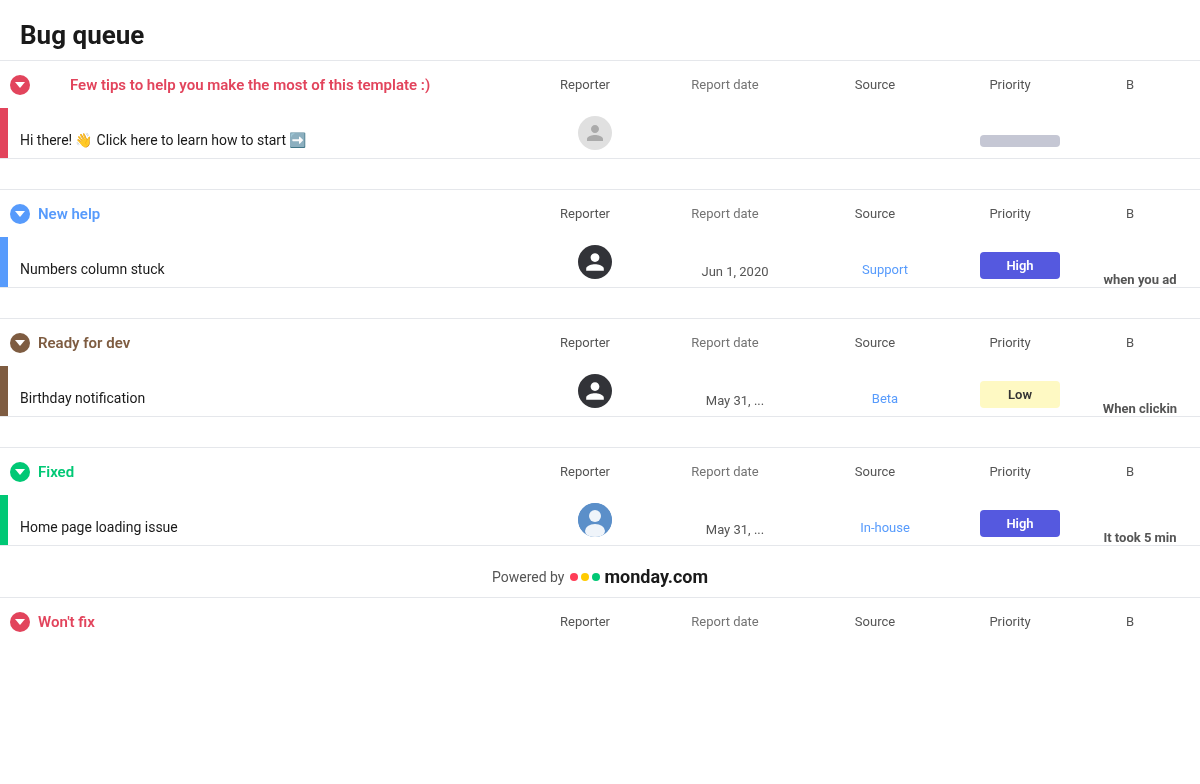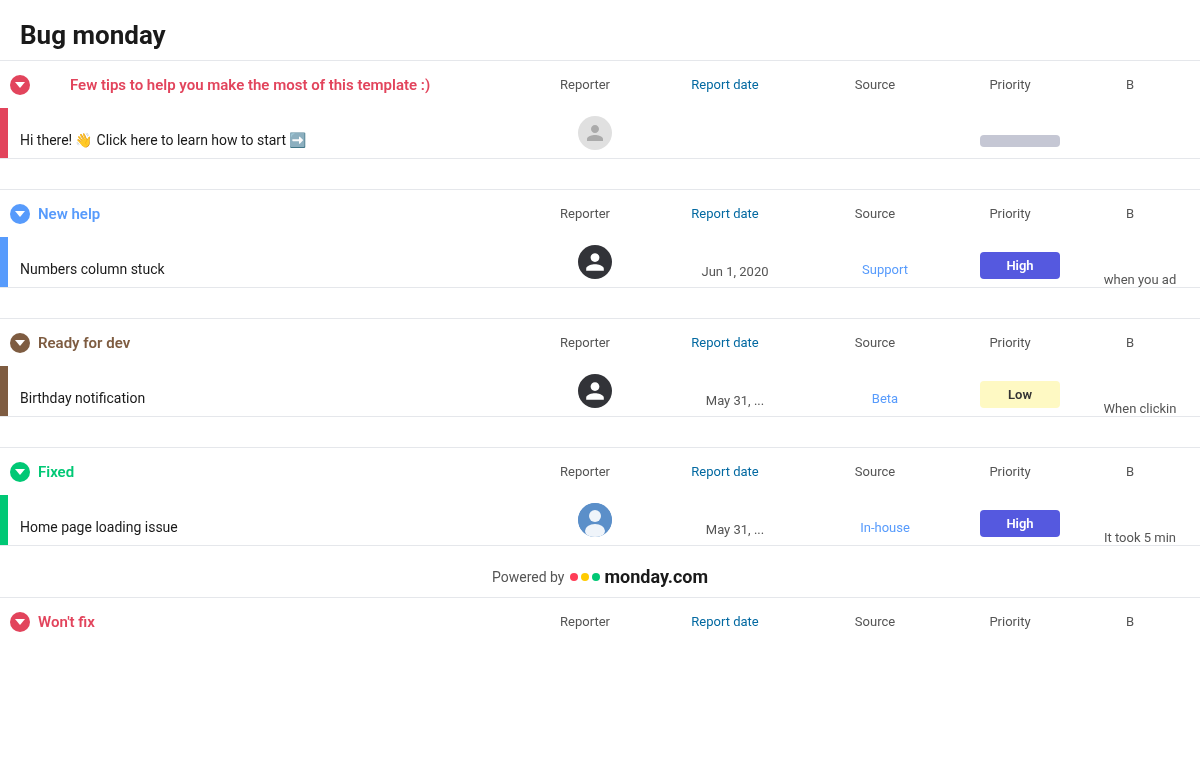--- a/index.html
+++ b/index.html
@@ -61,21 +61,21 @@
       text-align: center;
       padding: 8px 4px;
       font-size: 13px;
       color: #555;
     }
     .col-date {
       width: 150px;
       text-align: center;
       padding: 8px 4px;
       font-size: 13px;
-      color: #0369a1;
+      color: #737373;
     }
     .col-source {
       width: 150px;
       text-align: center;
       padding: 8px 4px;
       font-size: 13px;
       color: #555;
     }
     .col-priority {
       width: 120px;
@@ -168,20 +168,21 @@
     .priority-badge.high { background: #5559df; }
     .priority-badge.low { background: #fef9c3; color: #333; }
     .priority-badge.gray { background: #c5c7d4; }
     .bug-text-cell {
       font-size: 13px;
       color: #555;
       overflow: hidden;
       text-overflow: ellipsis;
       white-space: nowrap;
       padding: 0 4px;
+      font-weight: bold;
     }
     .powered-by {
       display: flex;
       align-items: center;
       justify-content: center;
       padding: 10px 20px;
       margin-top: 5px;
     }
     .powered-text {
       font-size: 14px;
@@ -216,21 +217,21 @@
       border-top: 6px solid white;
     }
     .section-spacer {
       height: 20px;
     }
   </style>
 </head>
 <body>
 
 <div class="page">
-  <h1 class="page-title">Bug monday</h1>
+  <h1 class="page-title">Bug queue</h1>
 
   <div class="section">
     <div class="section-header-row">
       <div class="section-toggle pink">
         <div class="chevron-down"></div>
       </div>
       <span class="section-title pink">Few tips to help you make the most of this template :)</span>
       <div style="flex:1"></div>
       <div class="col-reporter">Reporter</div>
       <div class="col-date">Report date</div>

